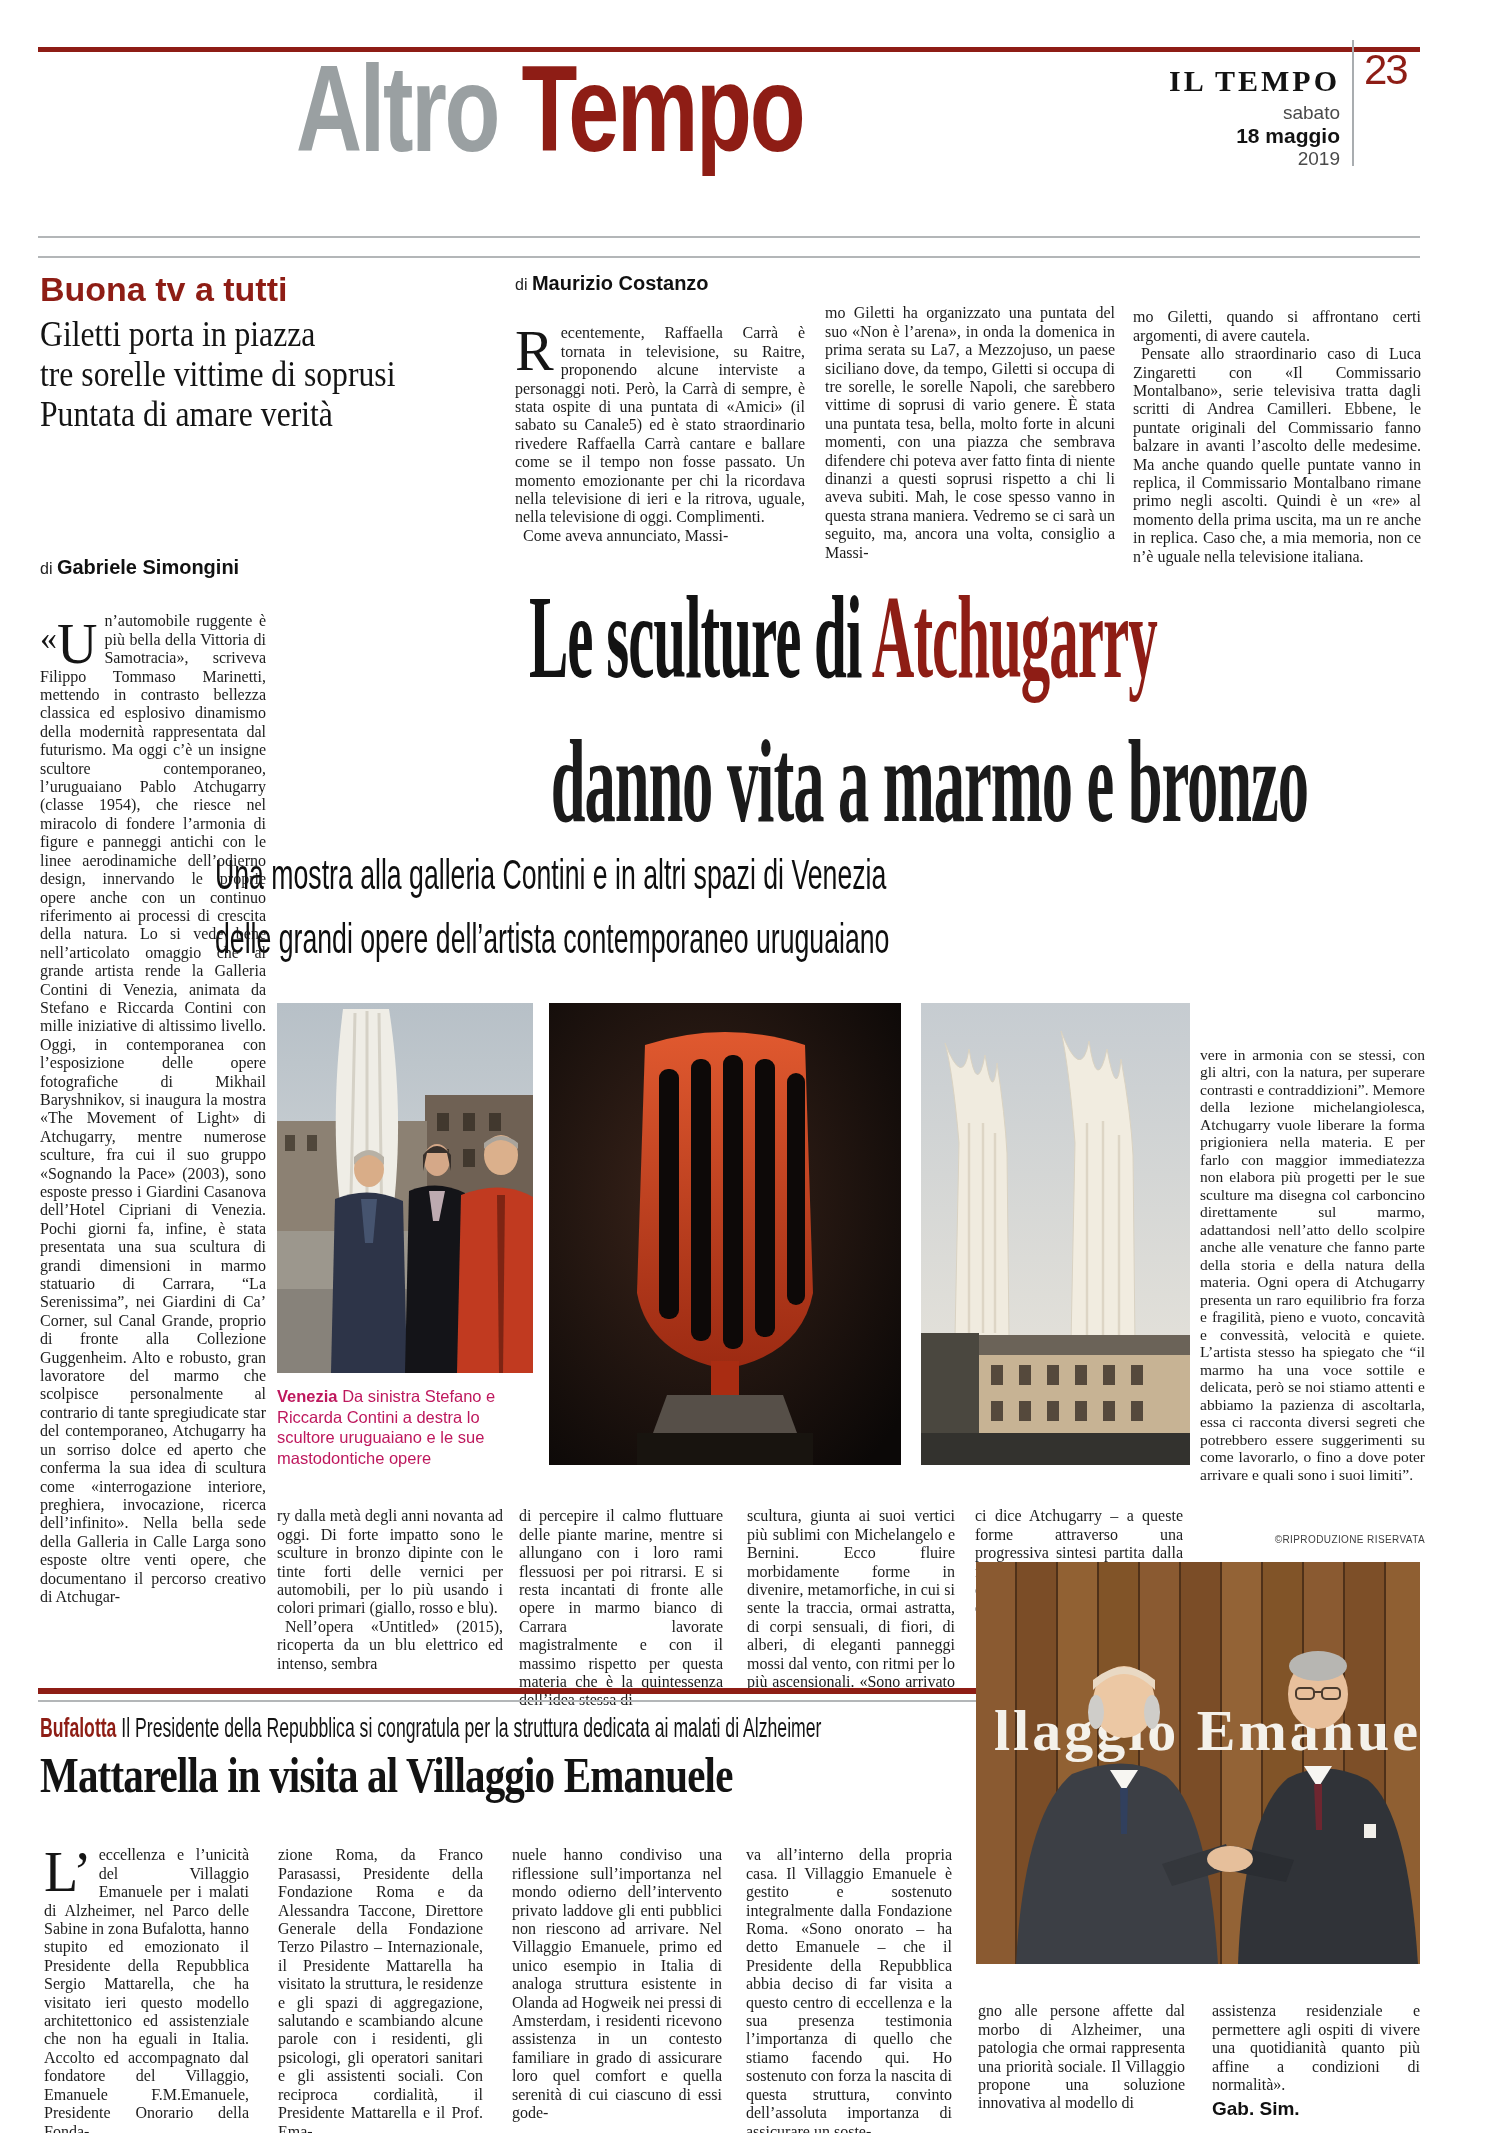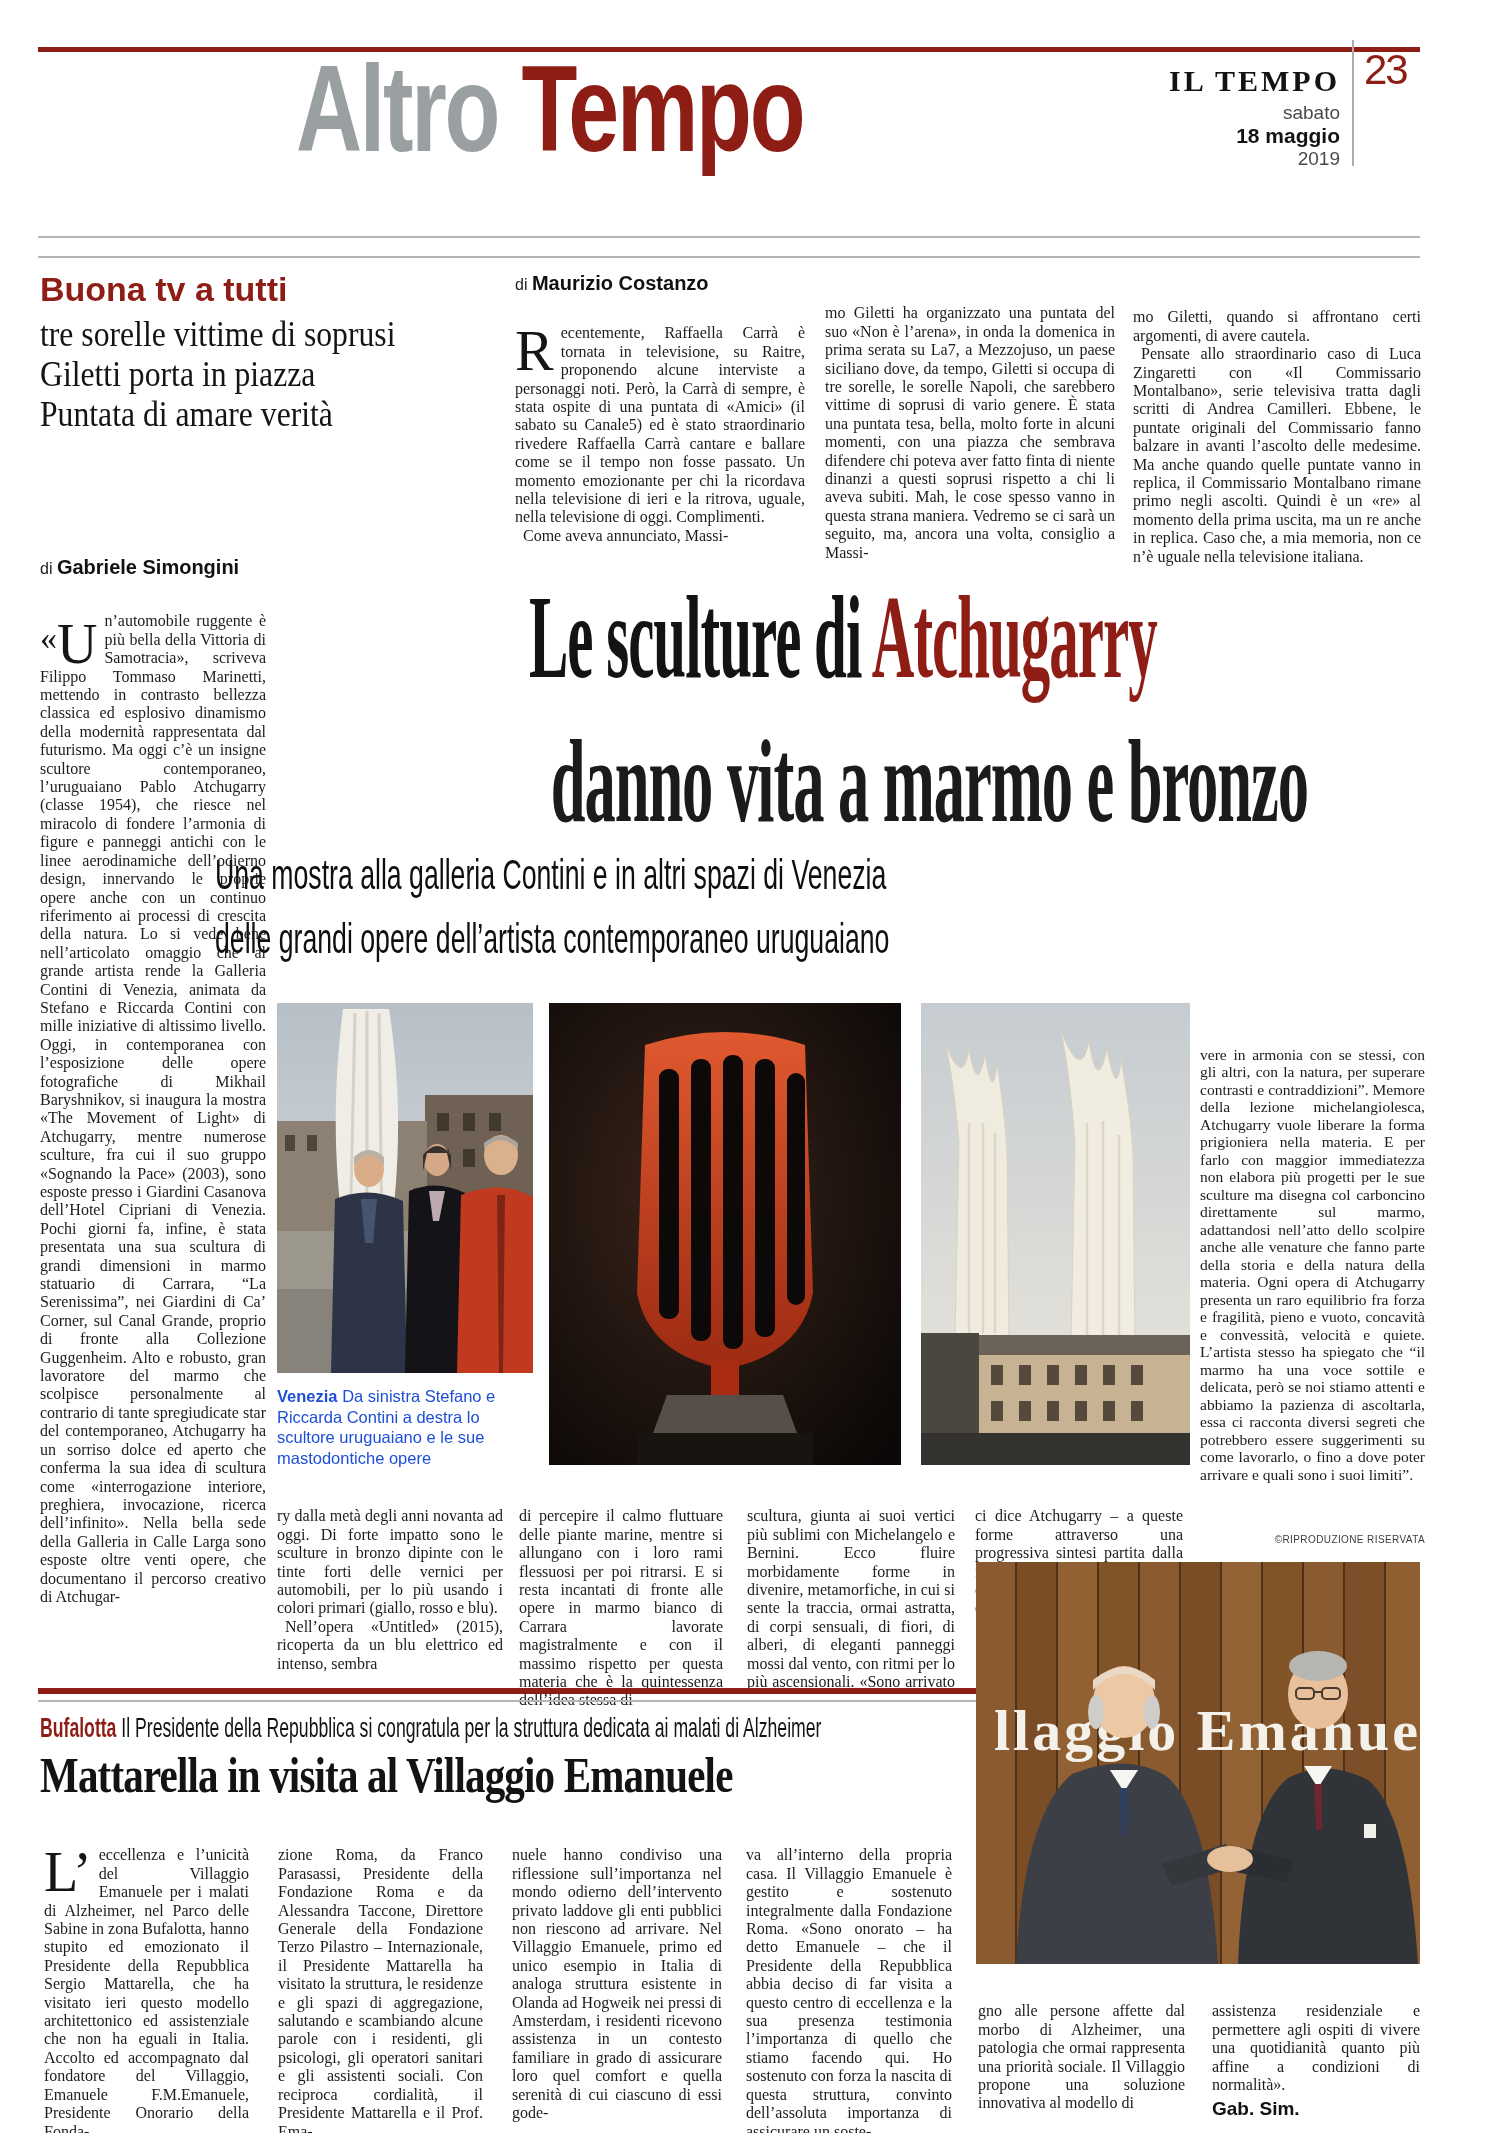--- a/index.html
+++ b/index.html
@@ -21,21 +21,21 @@
   .mast-paper{font-family:"Liberation Serif",serif;font-weight:bold;font-size:30px;letter-spacing:3px;color:#131313;}
   .mast-week{font-size:19px;color:#4a4a4a;margin-top:4px;}
   .mast-date{font-size:21px;font-weight:bold;color:#131313;}
   .mast-year{font-size:19px;color:#4a4a4a;}
   .pagenum{font-family:"Liberation Sans",sans-serif;font-size:42px;font-weight:400;color:#8e1d15;letter-spacing:-2px;}
   .masthead-title{font-family:"Liberation Sans",sans-serif;font-weight:bold;font-size:122px;letter-spacing:-3px;line-height:110px;}
   .tv-kicker{font-family:"Liberation Sans",sans-serif;font-weight:bold;font-size:34px;color:#8e1d15;}
   .tv-head{font-family:"Liberation Serif",serif;font-size:36px;line-height:40px;color:#141414;}
   .feat-head{font-family:"Liberation Serif",serif;font-weight:bold;font-size:118px;letter-spacing:-2px;line-height:120px;}
   .deck{font-family:"Liberation Sans",sans-serif;font-size:43px;color:#0f0f0f;}
-  .caption{font-family:"Liberation Sans",sans-serif;font-size:16.5px;line-height:20.5px;color:#1d4ed8;}
+  .caption{font-family:"Liberation Sans",sans-serif;font-size:16.5px;line-height:20.5px;color:#be185d;}
   .copyright{font-family:"Liberation Sans",sans-serif;font-size:10px;letter-spacing:.4px;color:#3c3c3c;text-align:right;}
   .matt-kicker{font-family:"Liberation Sans",sans-serif;font-size:28px;color:#141414;}
   .matt-kicker .red{font-weight:bold;color:#8e1d15;}
   .matt-head{font-family:"Liberation Serif",serif;font-weight:bold;font-size:50px;color:#131313;letter-spacing:-1px;}
   .signature{display:block;text-align:left;font-family:"Liberation Sans",sans-serif;font-weight:bold;font-size:19px;margin-top:6px;color:#111;}
   .photo{overflow:hidden;}
   svg{display:block;}
 </style>
 </head>
 <body>
@@ -59,22 +59,22 @@
 
   <div class="abs" style="left:1352px;top:40px;width:2px;height:126px;background:#a9adb0;"></div>
   <div class="abs pagenum" style="left:1364px;top:46px;">23</div>
 
   <div class="abs rule-gray" style="left:38px;top:236px;width:1382px;height:1.5px;"></div>
   <div class="abs rule-gray" style="left:38px;top:256px;width:1382px;height:1.5px;"></div>
 
   <div class="abs tv-kicker" style="left:40px;top:270px;">Buona tv a tutti</div>
 
   <div class="abs" style="left:40px;top:314px;">
+    <div class="tv-head"><span class="cond" style="transform:scaleX(0.88);">Giletti porta in piazza</span></div>
     <div class="tv-head"><span class="cond" style="transform:scaleX(0.88);">tre sorelle vittime di soprusi</span></div>
-    <div class="tv-head"><span class="cond" style="transform:scaleX(0.88);">Giletti porta in piazza</span></div>
     <div class="tv-head"><span class="cond" style="transform:scaleX(0.88);">Puntata di amare verità</span></div>
   </div>
 
   <div class="abs byline" style="left:515px;top:272px;">
     <span>di </span><b>Maurizio Costanzo</b>
   </div>
 
   <div class="abs body-col" style="left:515px;top:306px;width:290px;">
     <span class="dropcap" style="font-size:58px;line-height:47px;">R</span><span>ecentemente, Raffaella Carrà è tornata in televisione, su Raitre, proponendo alcune interviste a personaggi noti. Però, la Carrà di sempre, è stata ospite di una puntata di «Amici» (il sabato su Canale5) ed è stato straordinario rivedere Raffaella Carrà cantare e ballare come se il tempo non fosse passato. Un momento emozionante per chi la ricordava nella televisione di ieri e la ritrova, uguale, nella televisione di oggi. Complimenti.
  Come aveva annunciato, Massi-</span>

